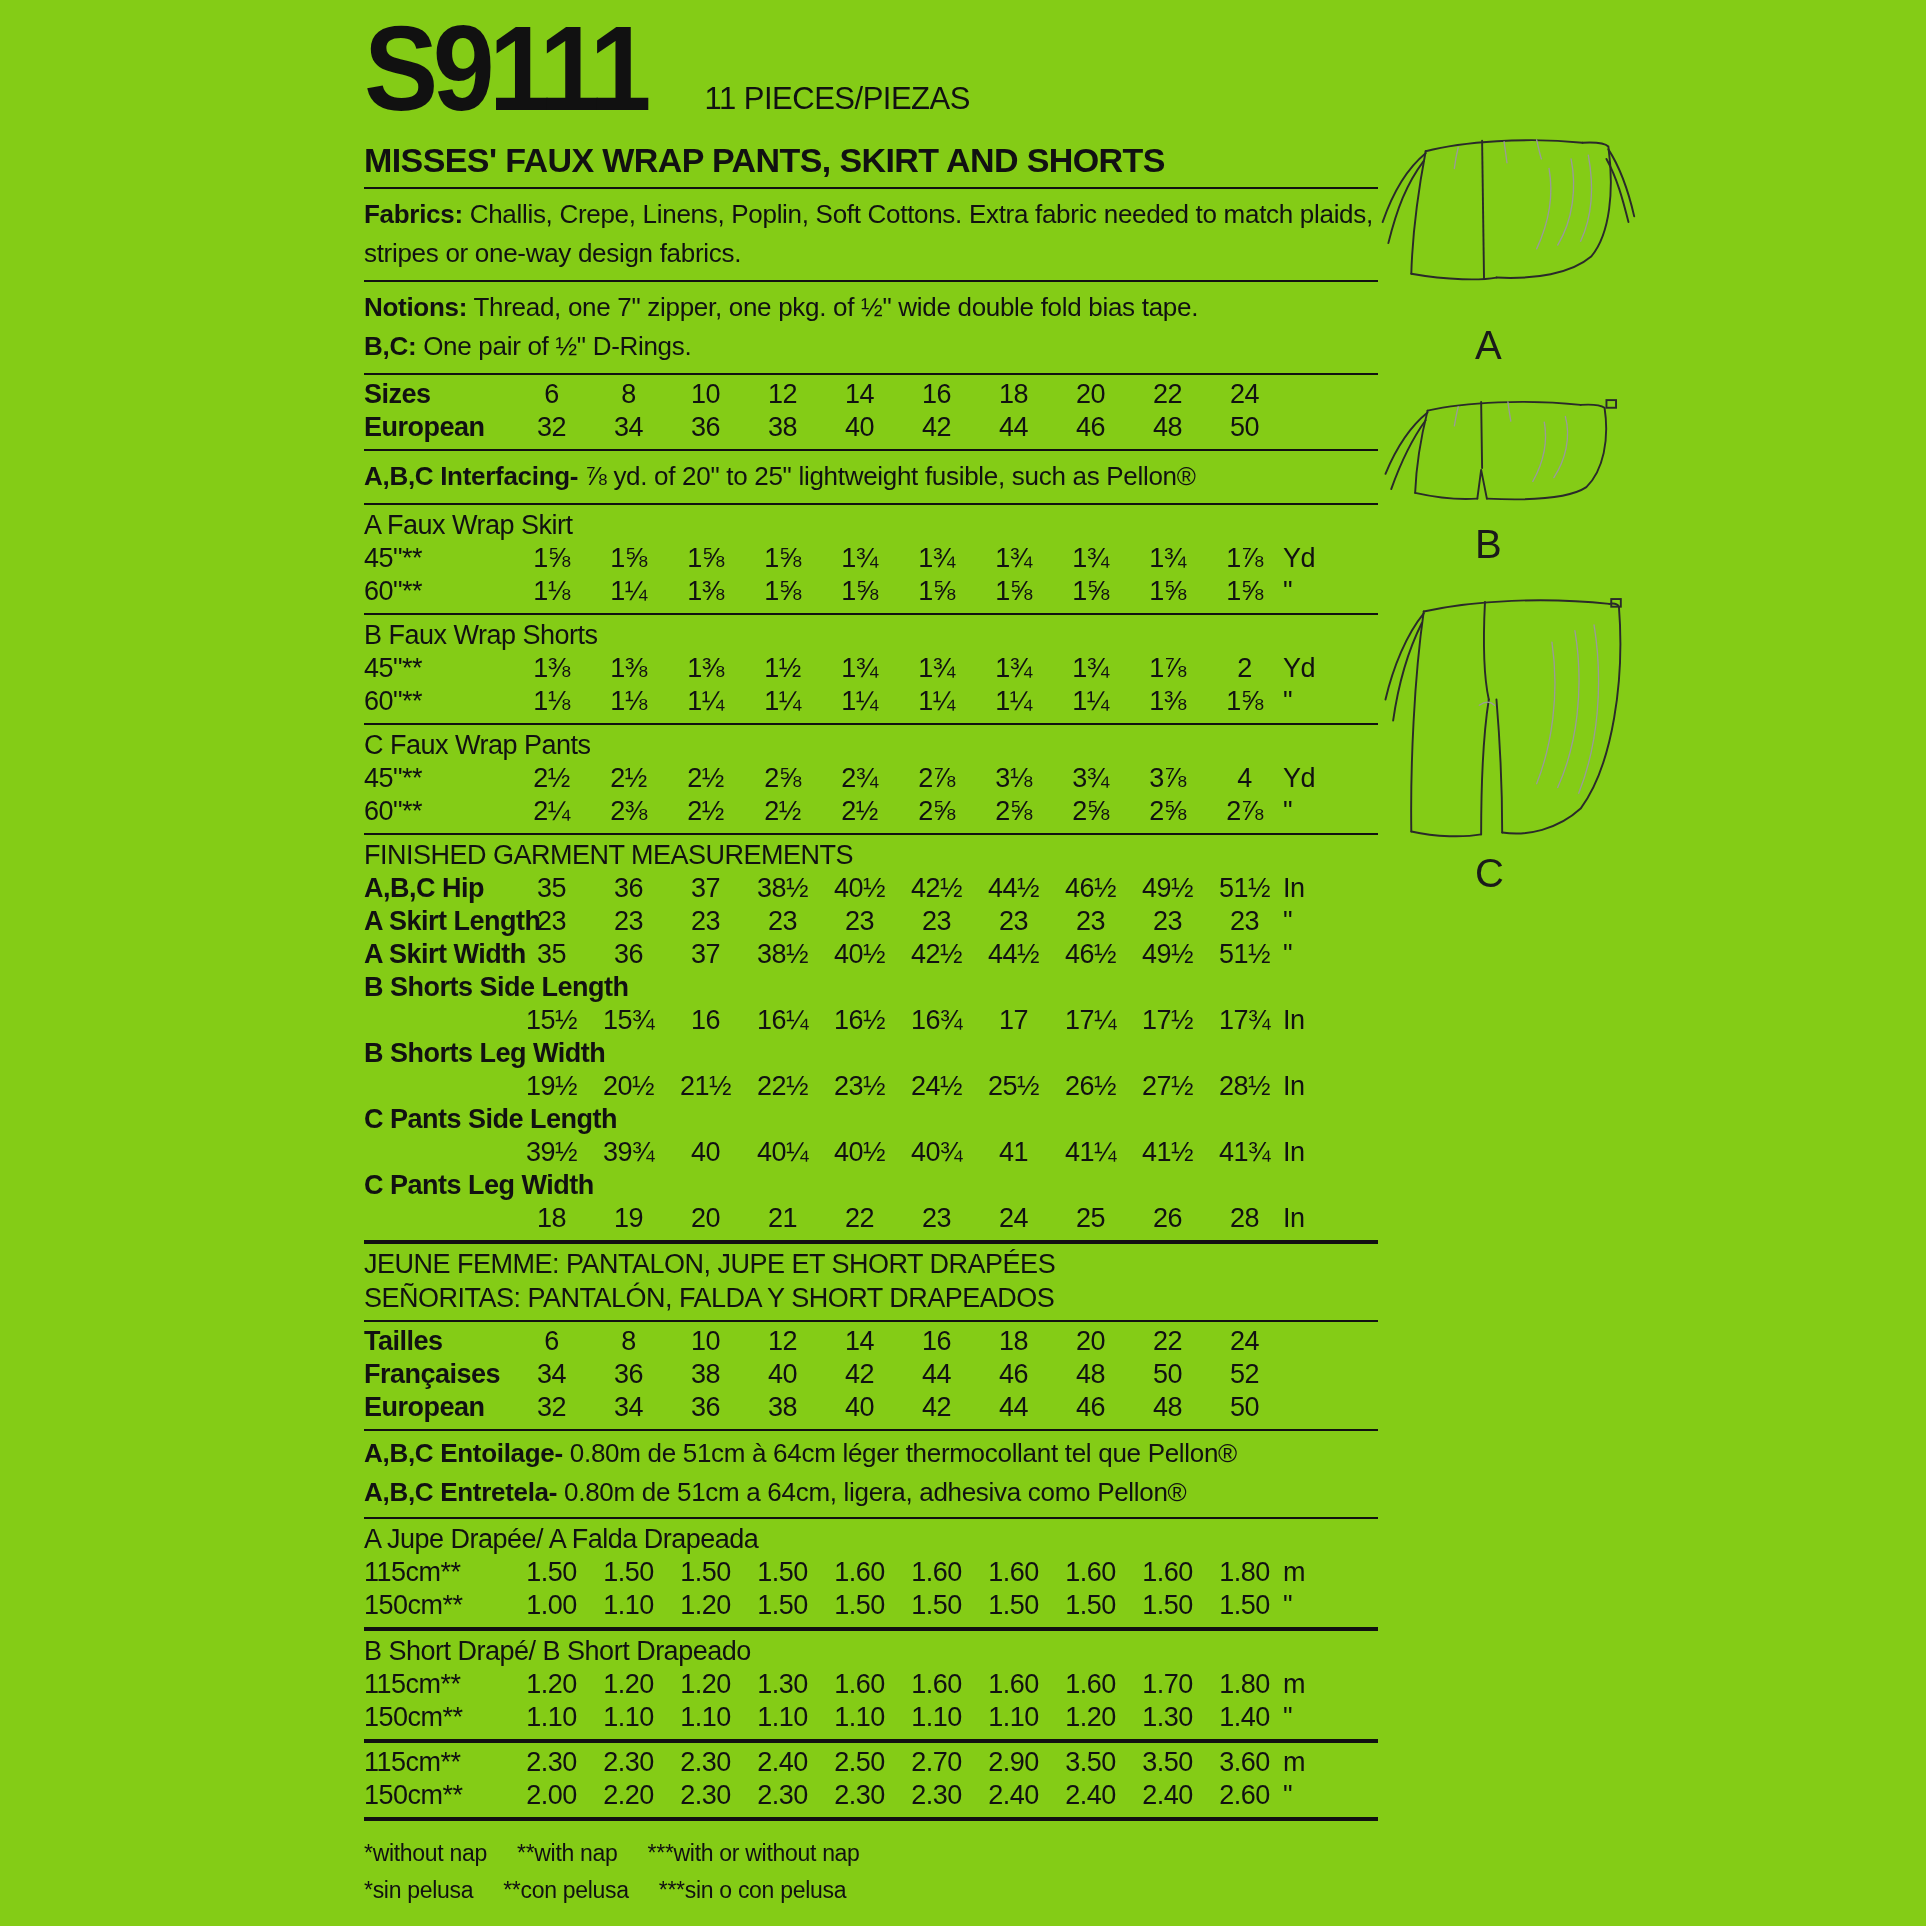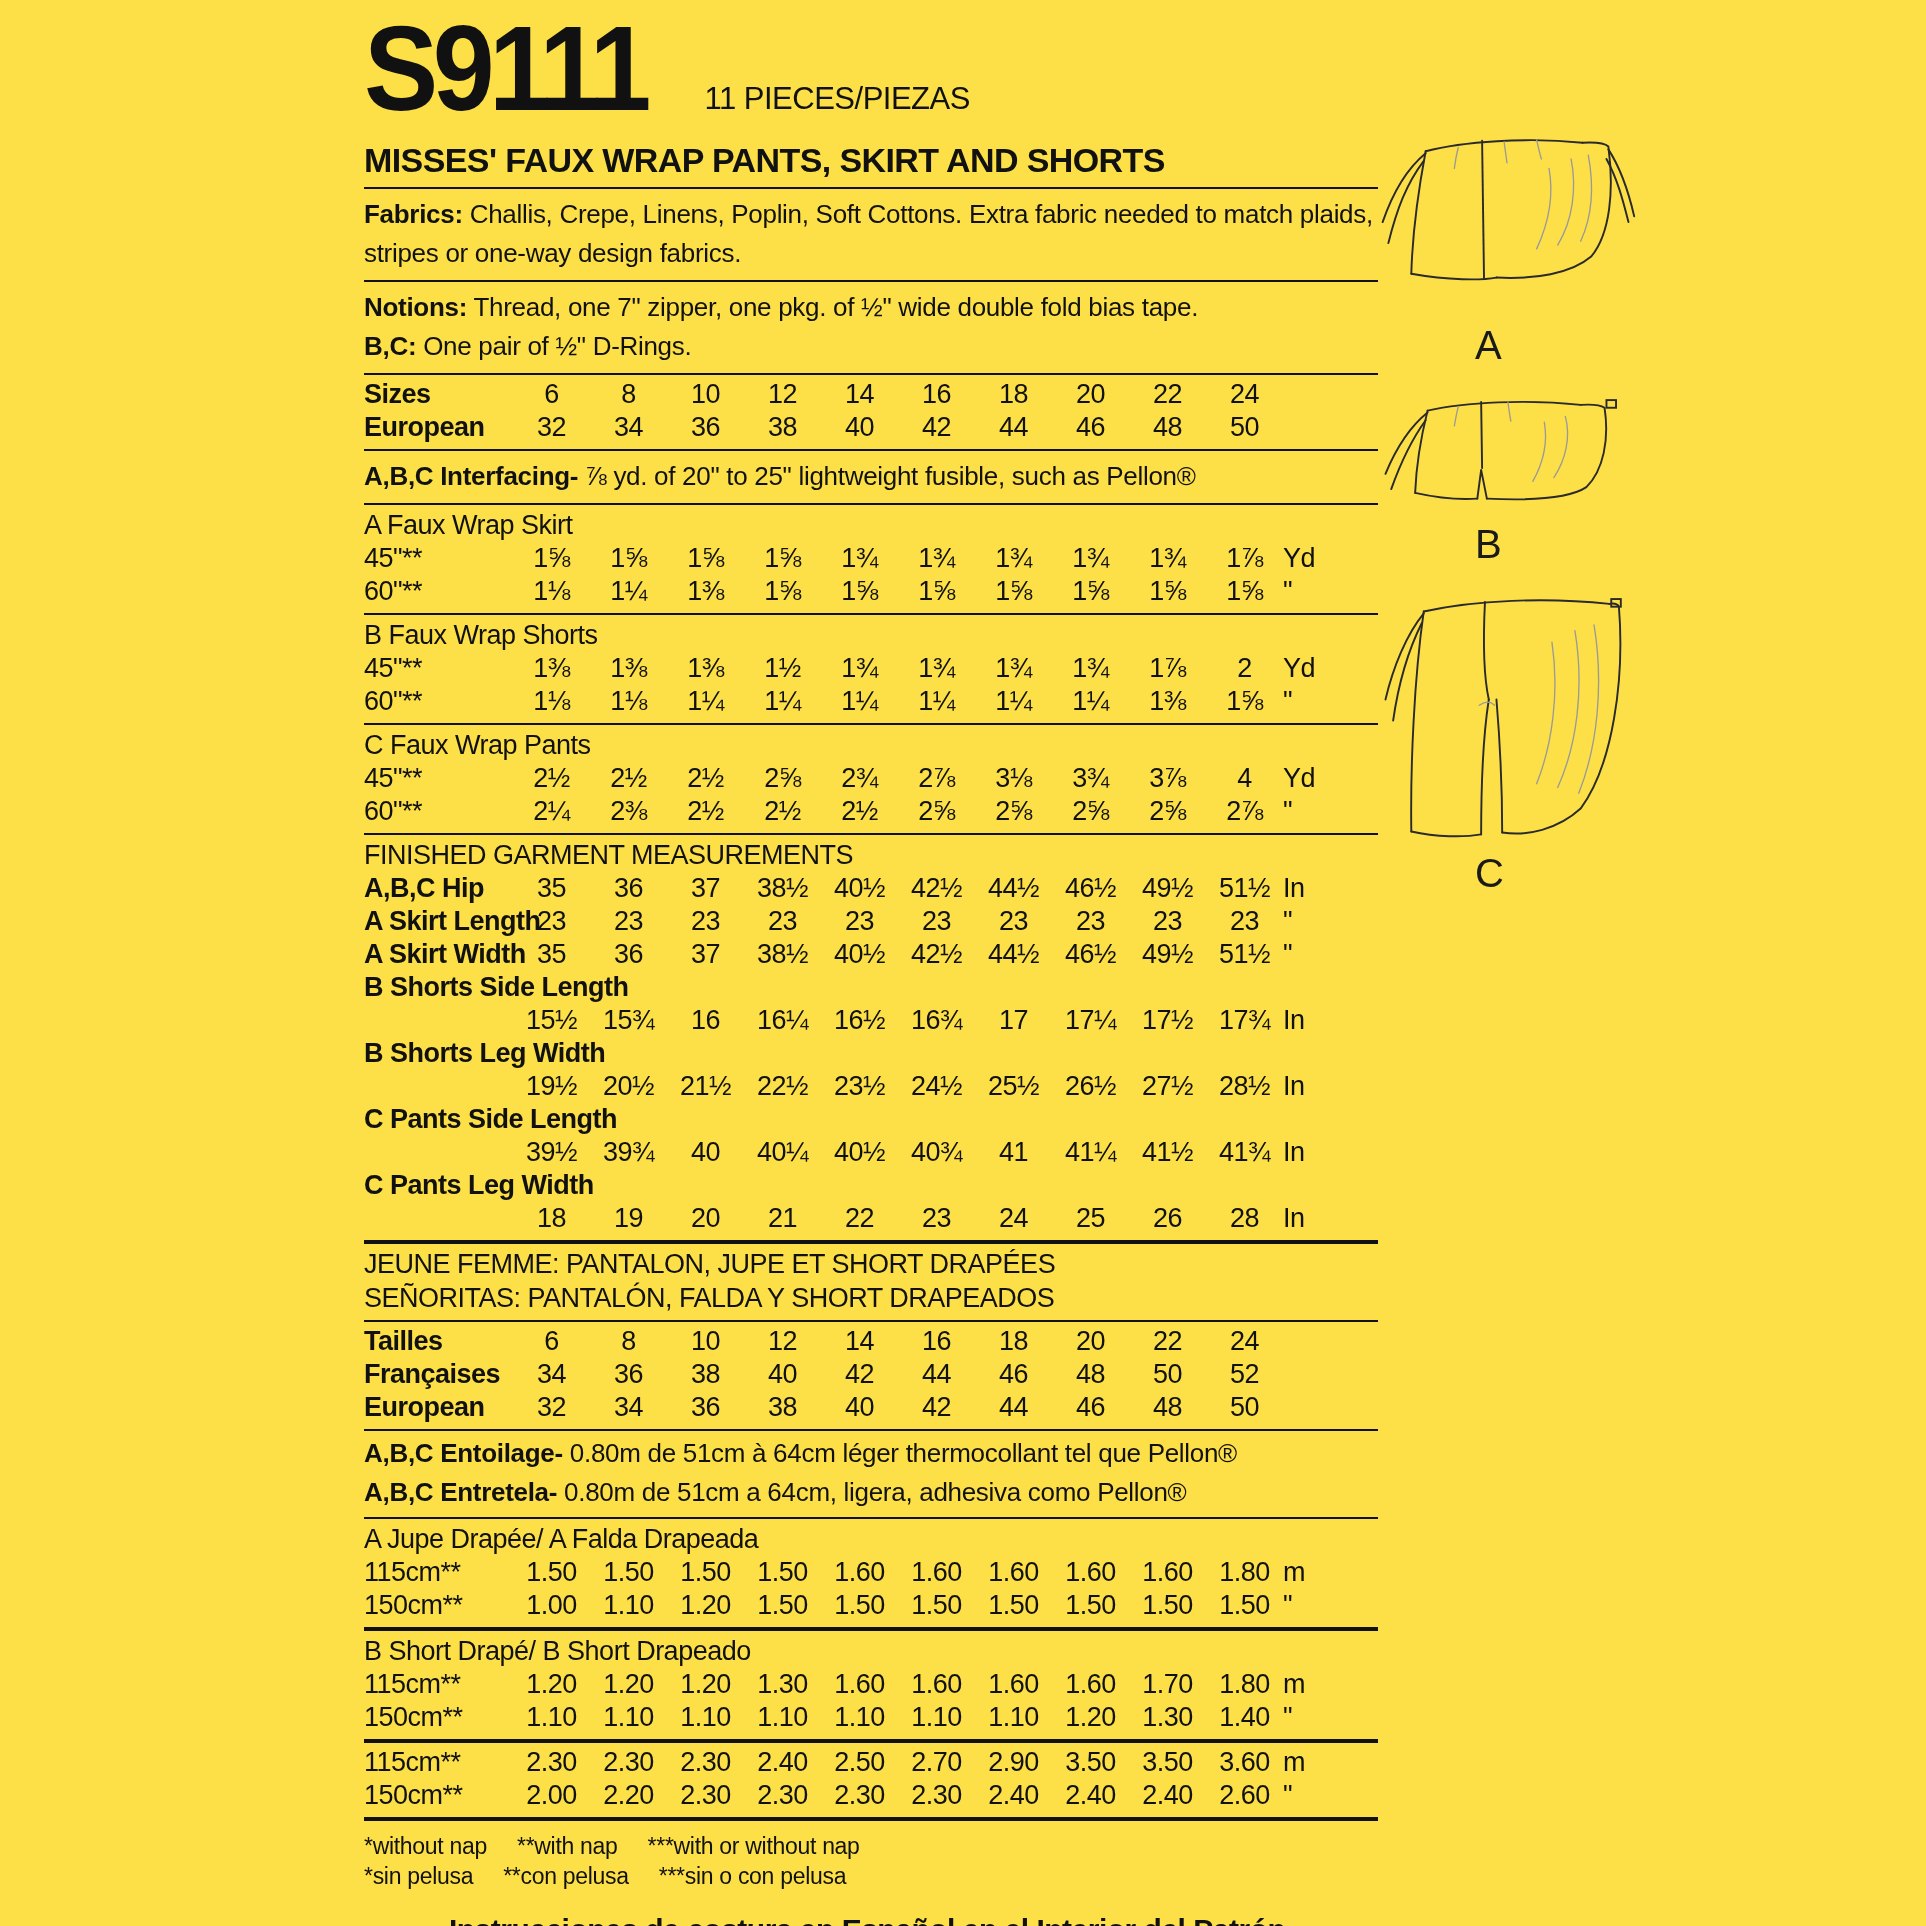--- a/index.html
+++ b/index.html
@@ -1,21 +1,21 @@
 <!DOCTYPE html>
 <html><head>
 <meta charset="utf-8">
 <style>
   html,body{margin:0;padding:0;}
   body{
     width:1927px;height:1927px;position:relative;background:#ffffff;
     font-family:"Liberation Sans","DejaVu Sans",sans-serif;color:#111;
     overflow:hidden;
   }
-  .sheet{position:absolute;inset:0;background:#fde047;}
+  .sheet{position:absolute;inset:0;background:#84cc16;}
 
   
   .main{position:absolute;left:364px;top:8px;width:1014px;}
 
   .brandrow{display:flex;align-items:flex-end;height:121px;}
   .sku{font-size:121px;font-weight:700;letter-spacing:-6px;line-height:1;transform:scaleX(.92);transform-origin:0 100%;}
   .pieces{font-size:31px;letter-spacing:-0.5px;padding:0 0 12px 34px;}
 
   .doc-title{font-size:34px;font-weight:700;letter-spacing:-0.6px;margin-top:12px;padding-bottom:7px;border-bottom:2px solid #111;}
 
@@ -28,21 +28,21 @@
 
   .t-row{display:grid;grid-template-columns:149px repeat(10,77px) 85px;font-size:27px;line-height:33px;letter-spacing:-0.5px;}
   .t-row .lbl{white-space:nowrap;text-align:left;}
   .t-row .cell{text-align:center;}
   .t-row .unit{text-align:left;}
   .labels-bold .t-row .lbl{font-weight:700;letter-spacing:-0.5px;}
   .row-label-line{font-size:27px;font-weight:700;letter-spacing:-0.5px;line-height:33px;}
 
   .footnotes{padding:10px 0 0;font-size:23px;letter-spacing:-0.3px;}
   .fn-line{display:flex;line-height:30px;}
-  .fn-group{display:flex;gap:30px;}
+  .fn-group{display:flex;gap:30px;margin-top:7px;}
   .fn-group.right{margin-left:auto;}
 
   .bottom-note{margin-top:22px;text-align:center;font-size:30px;font-weight:700;letter-spacing:-0.5px;}
 
   
   .views{position:absolute;left:1374px;top:125px;width:297px;}
   .view{margin-bottom:26px;}
   .view svg{display:block;}
   .view-label{font-size:40px;letter-spacing:2px;line-height:44px;padding-left:101px;color:#1a1a1a;}
   .sketch path{fill:none;stroke:#2a2a2a;stroke-width:2;stroke-linecap:round;stroke-linejoin:round;}

